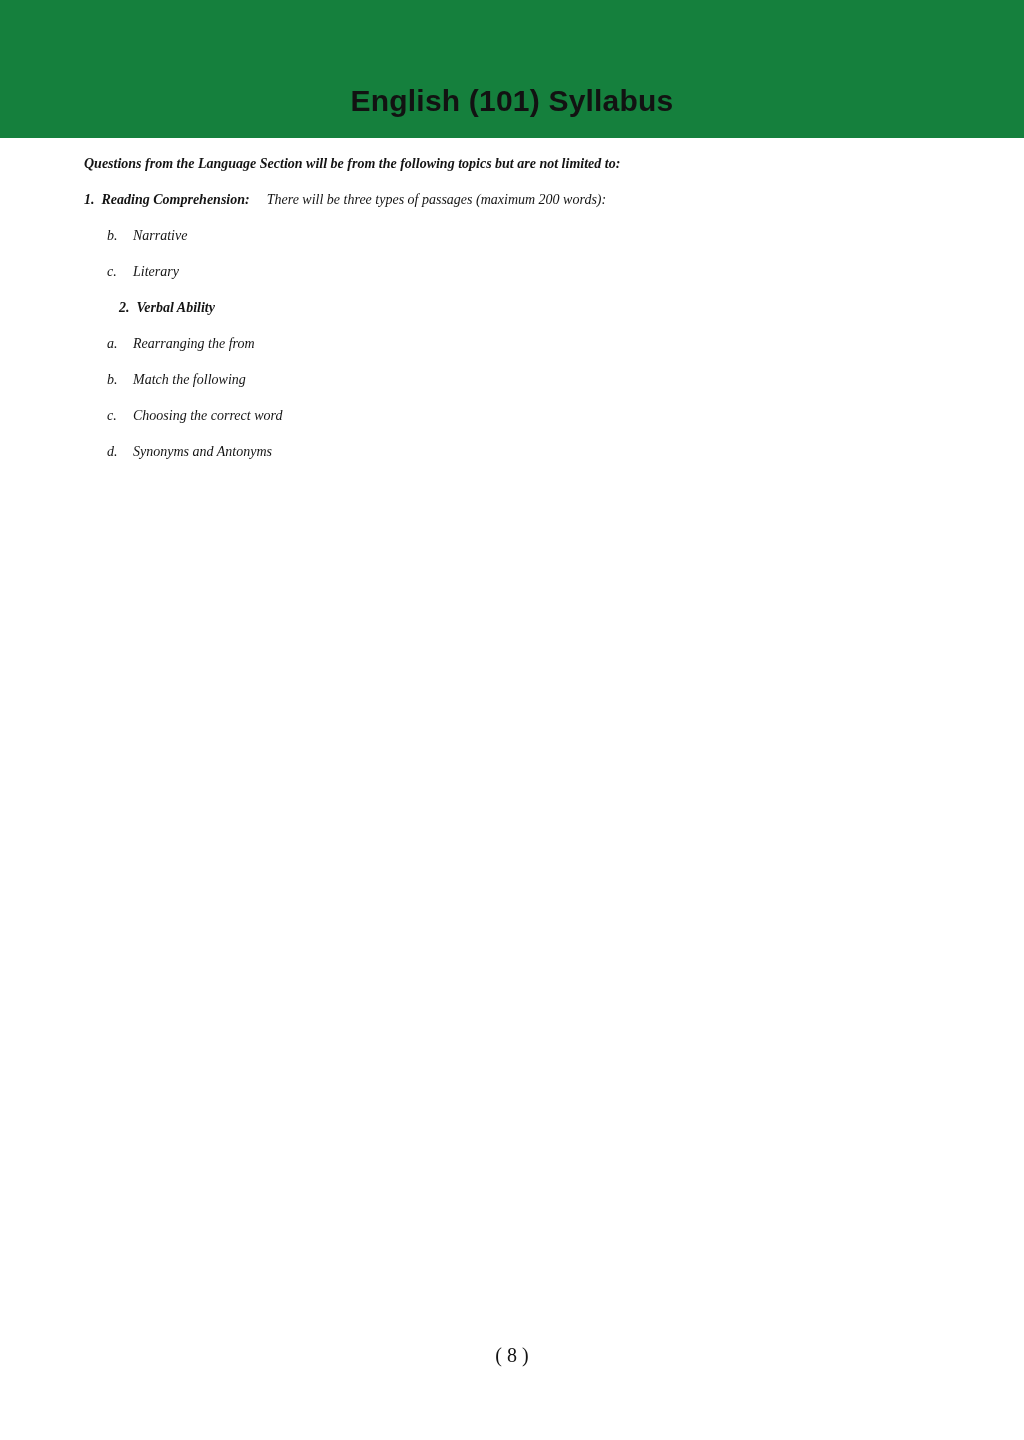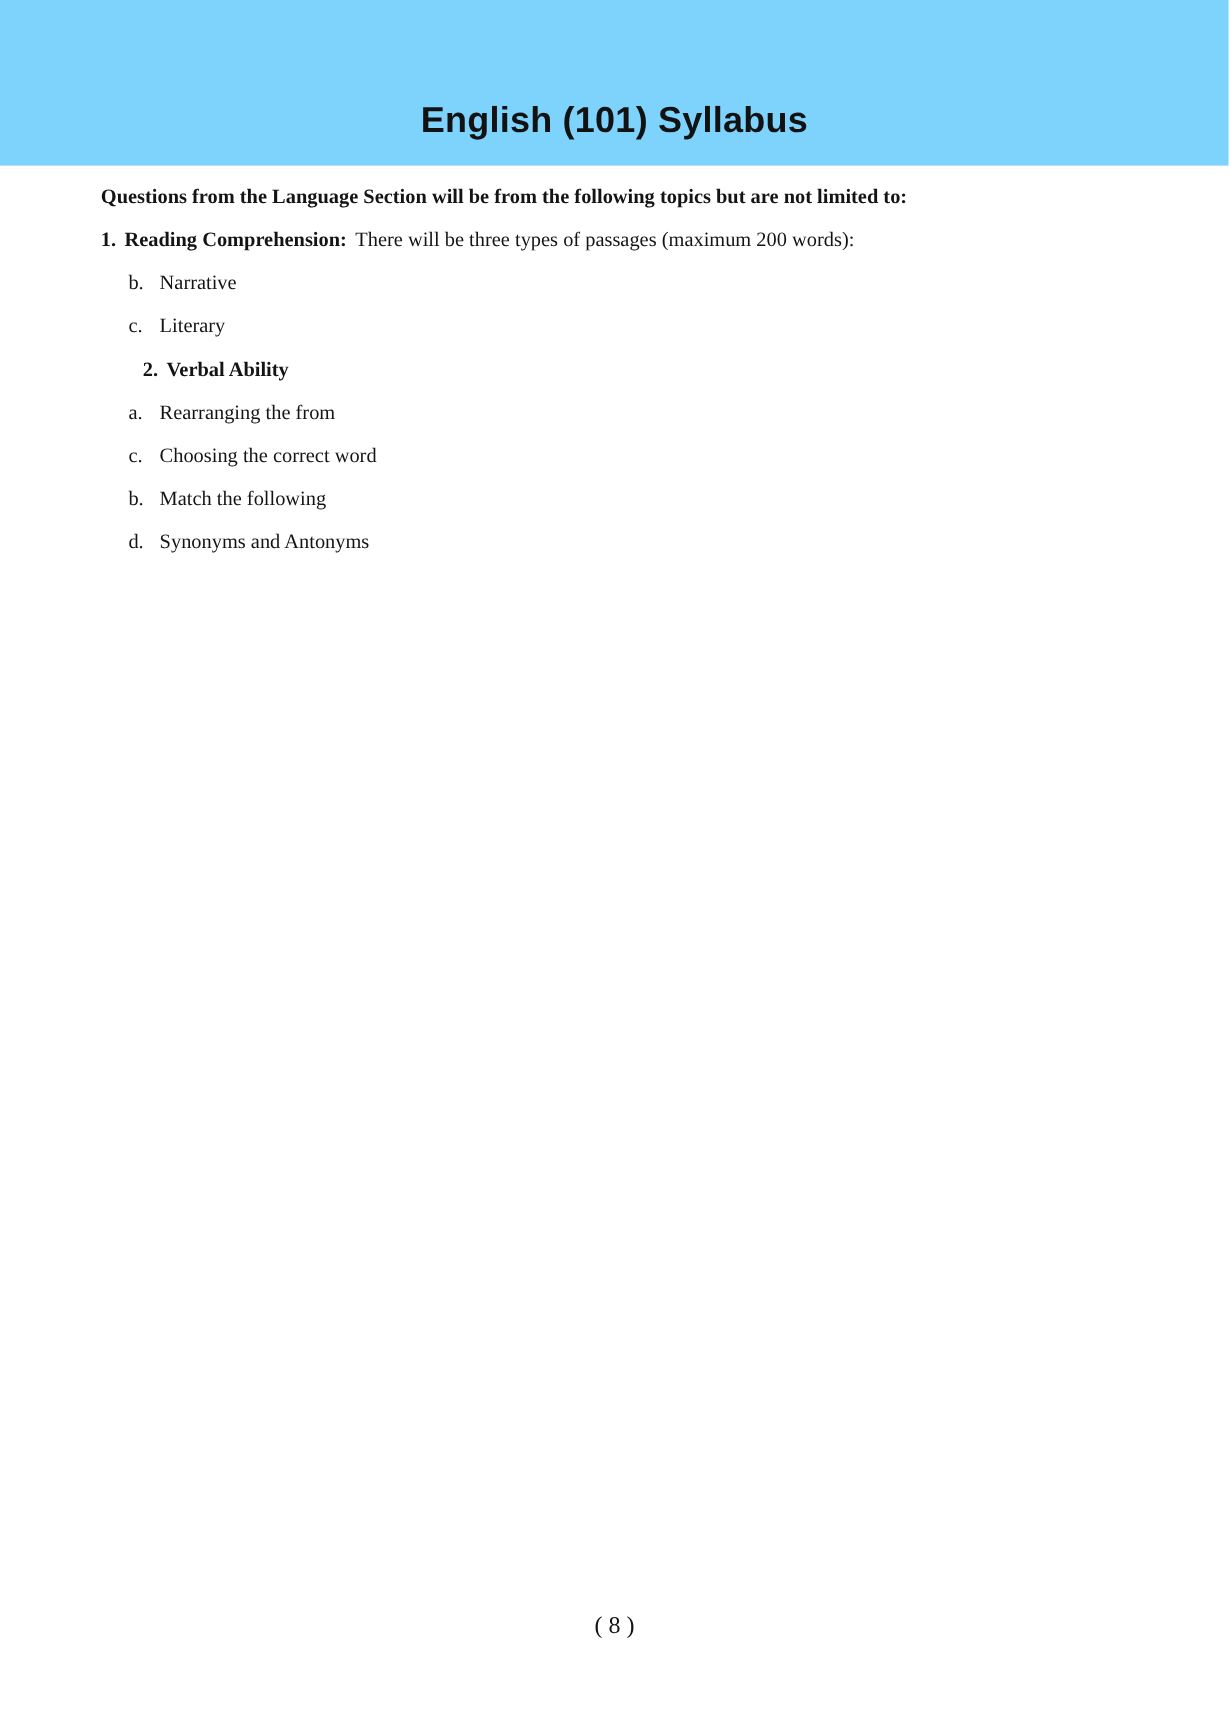--- a/index.html
+++ b/index.html
@@ -8,44 +8,45 @@
     width: 1024px;
     height: 1440px;
     background: #ffffff;
     overflow: hidden;
     font-family: "Liberation Serif", serif;
     color: #141414;
   }
   .header-band {
     box-sizing: border-box;
     height: 138px;
-    background: #7dd3fc;
+    background: #15803d;
     display: flex;
     align-items: flex-end;
     justify-content: center;
     padding-bottom: 22px;
   }
   .title {
     margin: 0;
     font-family: "Liberation Sans", sans-serif;
     font-weight: 700;
     font-size: 30px;
     line-height: 1;
     letter-spacing: 0.2px;
     color: #121212;
   }
   .body {
     padding: 8px 80px 0 84px;
-    font-size: 17px;
+    font-size: 14px;
     line-height: 36px;
+    font-style: italic;
   }
   .line { margin: 0; }
   .bold { font-weight: 700; }
   .num { margin-right: 7px; }
-  .heading-label { margin-right: 7px; }
+  .heading-label { margin-right: 17px; }
   .indent-sm { padding-left: 4px; margin-left: 31px; }
   .sub-item { padding-left: 23px; }
   .marker { display: inline-block; width: 26px; }
   .page-footer {
     position: absolute;
     top: 1340px;
     left: 0;
     width: 100%;
     text-align: center;
     font-size: 20px;
@@ -78,24 +79,24 @@
     </section>
 
     <section>
       <p class="line indent-sm">
         <span class="num bold">2.</span><span class="bold">Verbal Ability</span>
       </p>
       <p class="line sub-item">
         <span class="marker">a.</span><span>Rearranging the from</span>
       </p>
       <p class="line sub-item">
-        <span class="marker">c.</span><span>Choosing the correct word</span>
+        <span class="marker">b.</span><span>Match the following</span>
       </p>
       <p class="line sub-item">
-        <span class="marker">b.</span><span>Match the following</span>
+        <span class="marker">c.</span><span>Choosing the correct word</span>
       </p>
       <p class="line sub-item">
         <span class="marker">d.</span><span>Synonyms and Antonyms</span>
       </p>
     </section>
 
   </main>
 
   <footer class="page-footer">
     <span>( 8 )</span>

